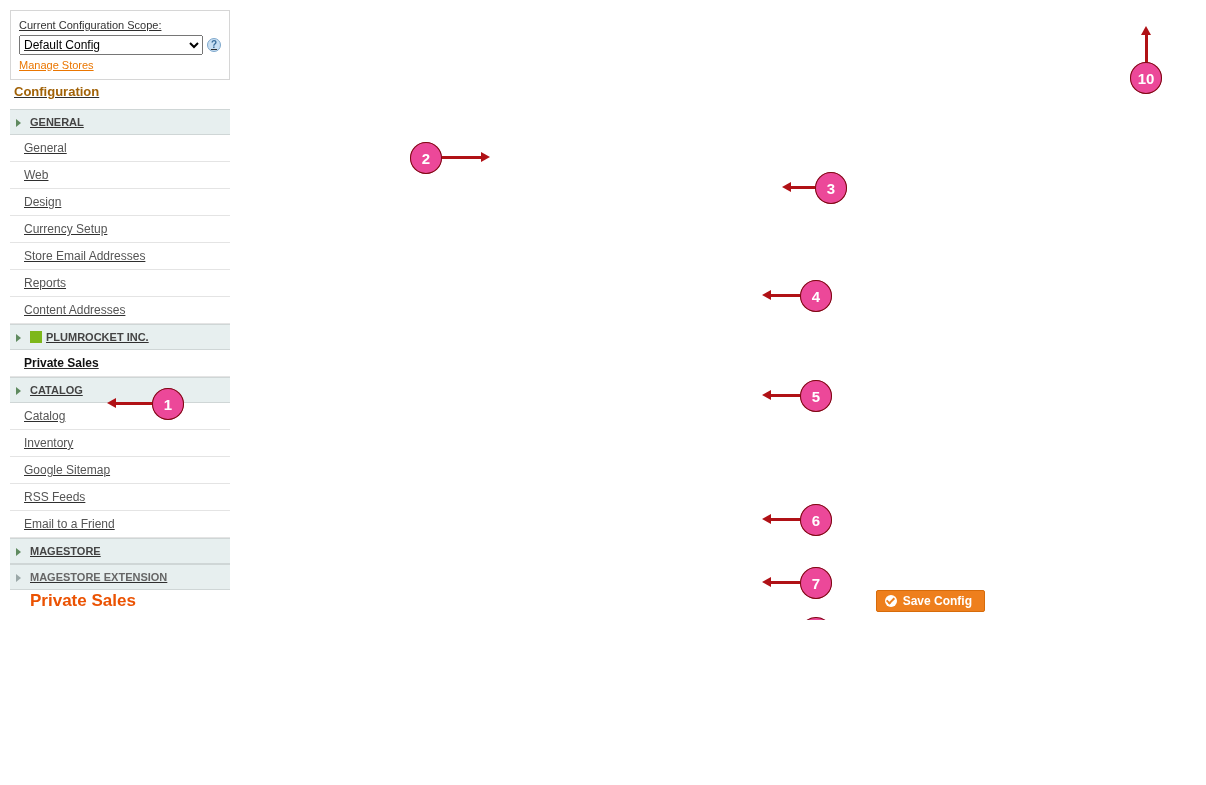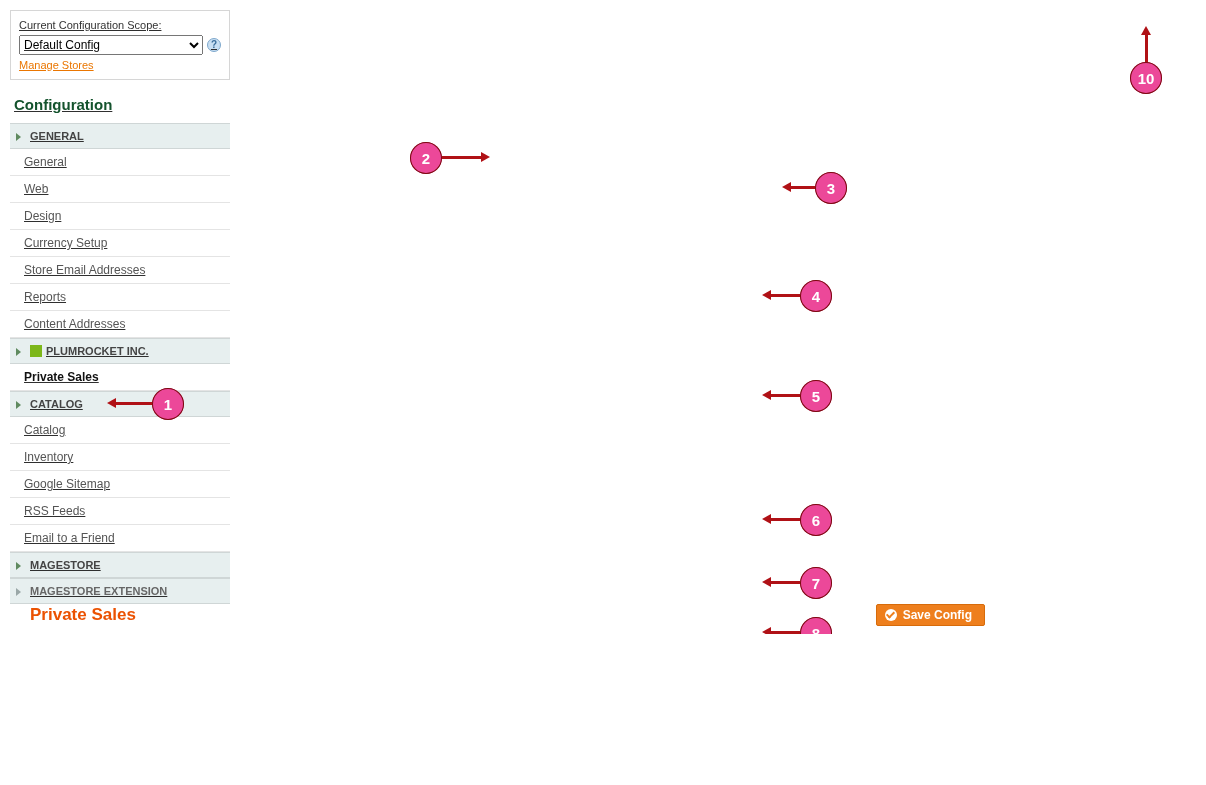--- a/index.html
+++ b/index.html
@@ -8,21 +8,21 @@
 
   
   .left-col { float: left; width: 220px; text-decoration: underline; }
   .scope-box { border: 1px solid #d6d6d6; background: #fff; padding: 8px; font-size: 11px; }
   .scope-box label { display: block; margin-bottom: 4px; color: #333; }
   .scope-row { display: flex; align-items: center; gap: 4px; }
   .scope-row select { flex: 1; font-size: 12px; height: 20px; }
   .help-icon { width: 14px; height: 14px; border-radius: 50%; background: #c9dff2; border: 1px solid #7ea8cc; color: #3b6e9b; font-size: 10px; line-height: 12px; text-align: center; font-weight: bold; }
   .scope-box a { color: #ea7601; text-decoration: underline; font-size: 11px; display: inline-block; margin-top: 4px; }
 
-  .config-title { font-size: 15px; font-weight: bold; margin: 16px 0 10px 4px; color: #14532d; }
+  .config-title { font-size: 13px; font-weight: bold; margin: 4px 0 10px 4px; color: #a16207; }
 
   .nav-section-head { background: #e7efef; border-top: 1px solid #cfd6d6; border-bottom: 1px solid #cfd6d6; padding: 6px 8px; font-size: 11px; font-weight: bold; color: #444; cursor: pointer; position: relative; }
   .nav-section-head .tri { position: absolute; left: 6px; top: 9px; width: 0; height: 0; border-top: 4px solid transparent; border-bottom: 4px solid transparent; border-left: 5px solid #5f8a5f; }
   .nav-section-head span.lbl { margin-left: 12px; }
   .nav-section-head.muted { color: #666; }
   .nav-section-head.muted .tri { border-left-color: #9aa7a7; }
   .nav-section-head .pr-logo { display: inline-block; width: 12px; height: 12px; background: #7db71a; margin-right: 4px; vertical-align: -2px; margin-left: 12px; }
 
   ul.nav { list-style: none; }
   ul.nav li { border-bottom: 1px solid #e4e4e4; padding: 6px 10px 6px 14px; font-size: 12px; color: #555; cursor: pointer; }

